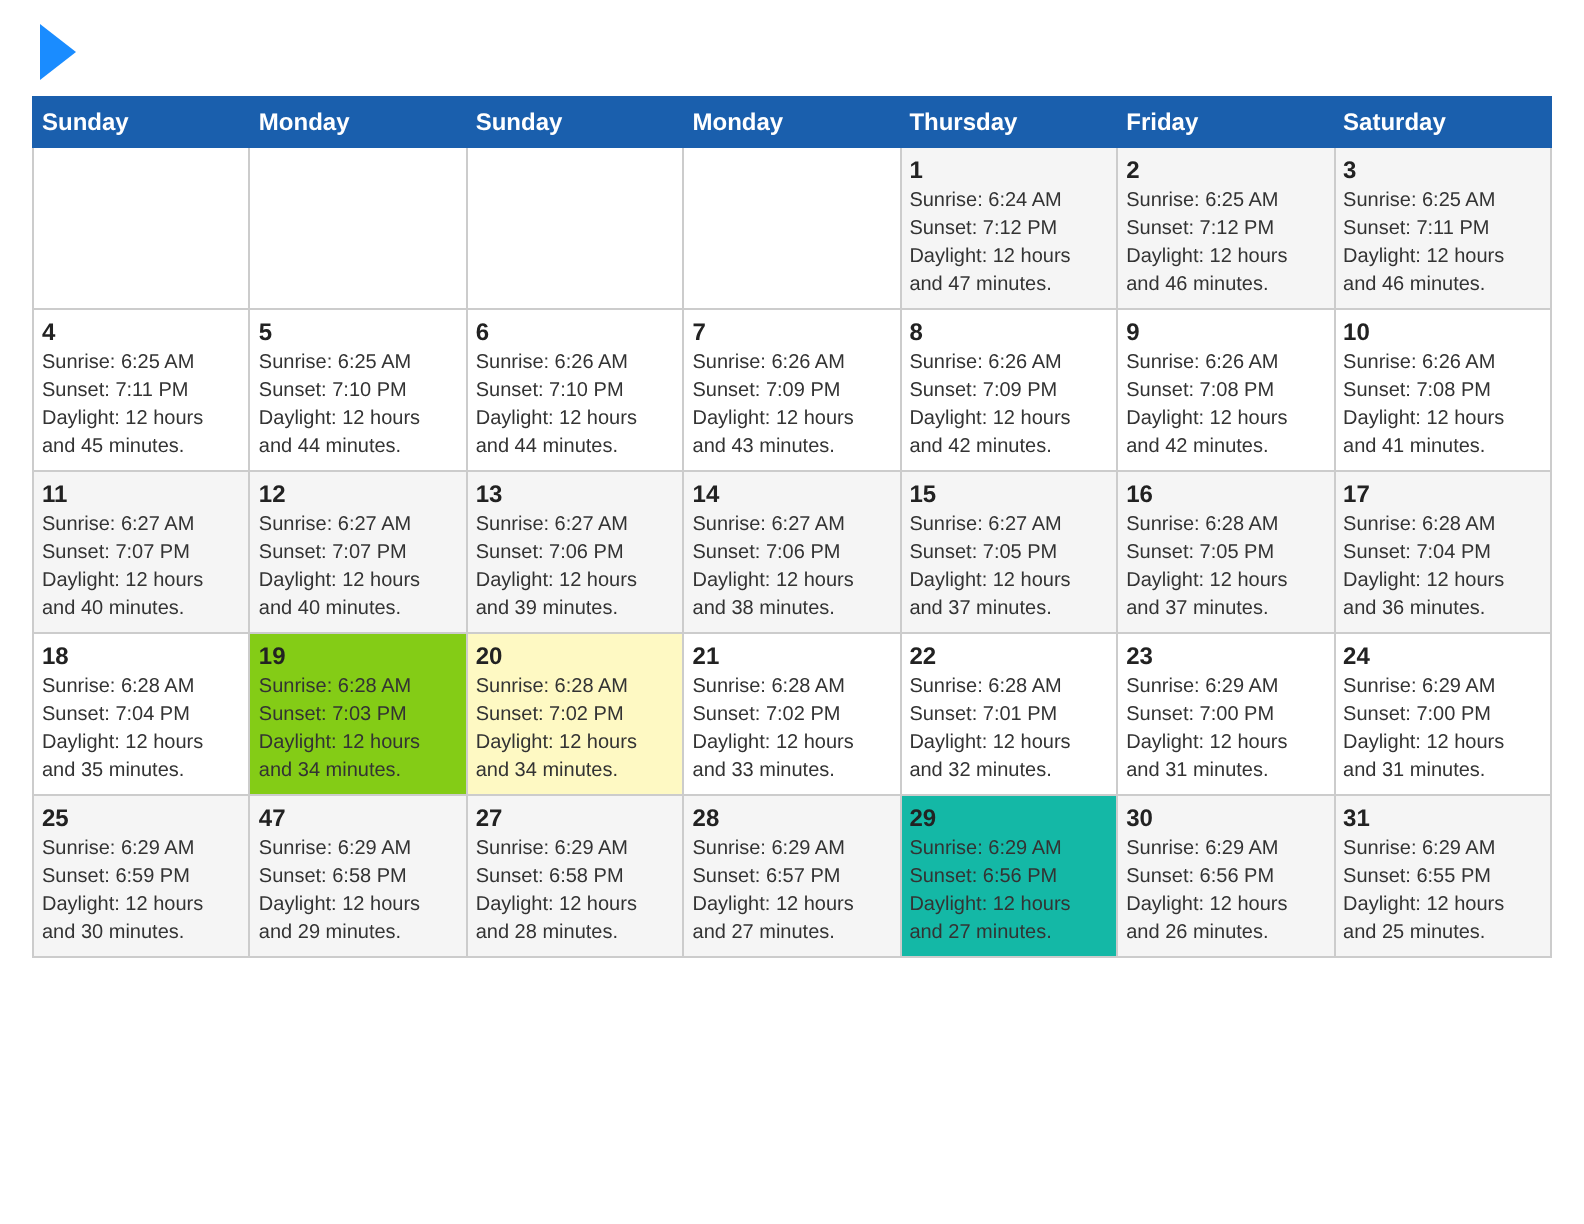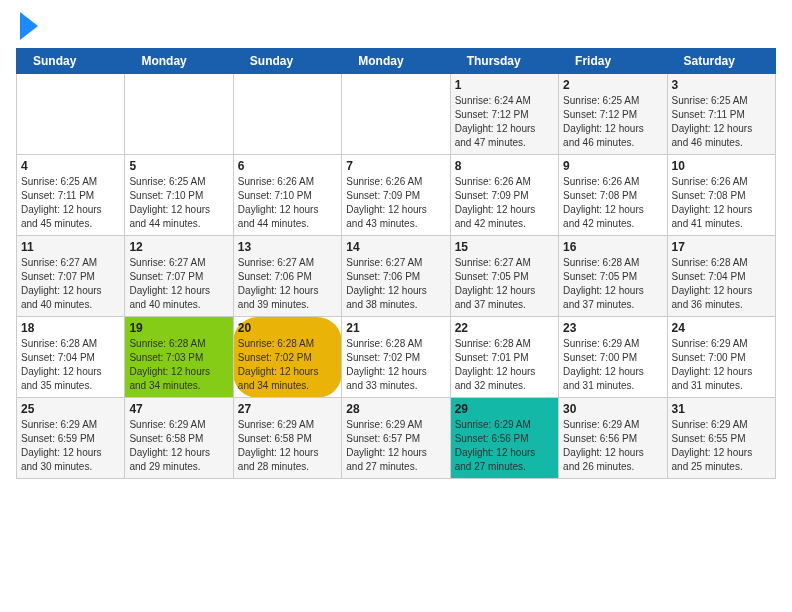--- a/index.html
+++ b/index.html
@@ -50,21 +50,21 @@
       color: #444;
     }
     table {
       width: 100%;
       border-collapse: collapse;
       font-size: 11px;
     }
     thead tr th {
       background: #1a5fad;
       color: #fff;
-      padding: 5px 16px;
+      padding: 5px 4px;
       text-align: left;
       font-size: 12px;
       font-weight: bold;
       border: 1px solid #1a5fad;
     }
     tbody tr td {
       border: 1px solid #ccc;
       vertical-align: top;
       padding: 4px;
       width: calc(100% / 7);
@@ -240,21 +240,21 @@
           <div class="day-info" style="white-space: pre-line;">Sunrise: 6:28 AM
 Sunset: 7:04 PM
 Daylight: 12 hours and 35 minutes.</div>
         </td>
         <td style="background: #84cc16;">
           <div class="day-num">19</div>
           <div class="day-info" style="white-space: pre-line;">Sunrise: 6:28 AM
 Sunset: 7:03 PM
 Daylight: 12 hours and 34 minutes.</div>
         </td>
-        <td style="background: #eab308; border-radius: 25px;">
+        <td style="background: #fef9c3;">
           <div class="day-num">20</div>
           <div class="day-info" style="white-space: pre-line;">Sunrise: 6:28 AM
 Sunset: 7:02 PM
 Daylight: 12 hours and 34 minutes.</div>
         </td>
         <td style="background: rgb(255, 255, 255);">
           <div class="day-num">21</div>
           <div class="day-info" style="white-space: pre-line;">Sunrise: 6:28 AM
 Sunset: 7:02 PM
 Daylight: 12 hours and 33 minutes.</div>

